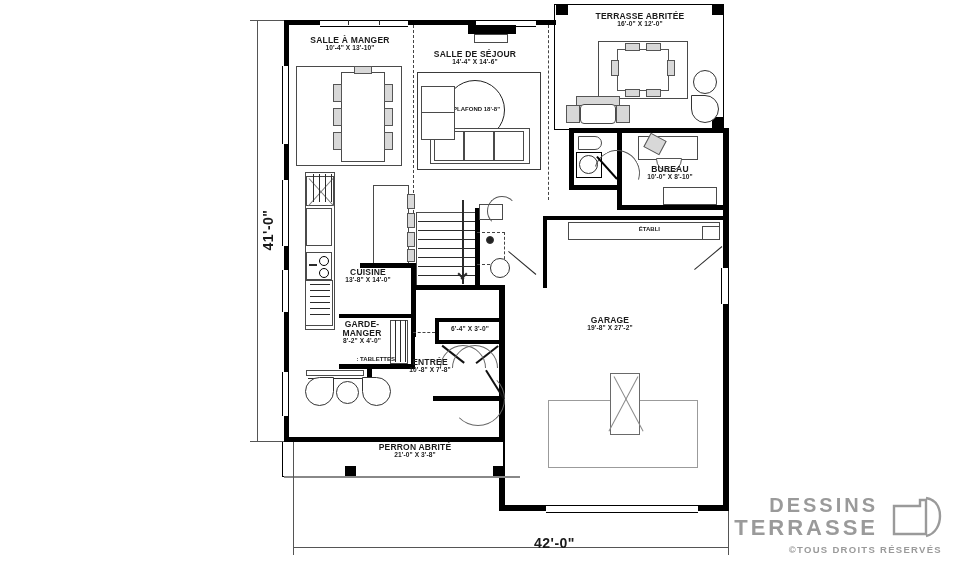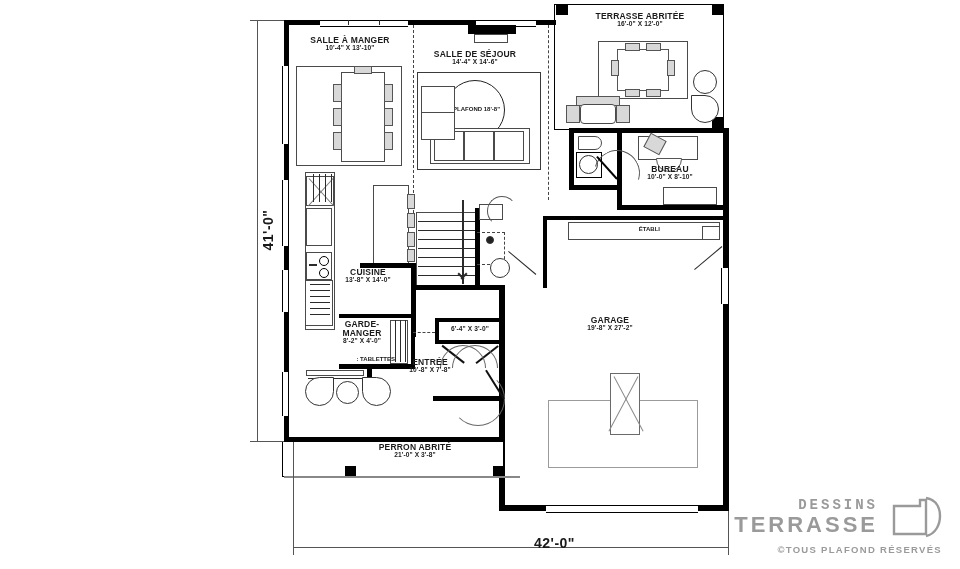--- a/index.html
+++ b/index.html
@@ -34,21 +34,21 @@
   .dimtxt{position:absolute;transform:scaleX(-1);font-size:14px;font-weight:bold;
           letter-spacing:.5px;white-space:nowrap;}
   .dimtxt.vert{transform:scaleX(-1) rotate(-90deg);}
   .dimline{position:absolute;background:#555;}
 
   
   #brand{position:absolute;right:18px;bottom:14px;text-align:right;}
   .bwrap{display:flex;align-items:center;justify-content:flex-end;gap:8px;}
   .btext{text-align:right;}
   .bl1,.bl2{font-weight:bold;color:#9a9a9a;letter-spacing:3px;line-height:1;}
-  .bl1{font-size:14px;font-family:Liberation Mono, monospace;}
+  .bl1{font-size:20px;}
   .bl2{font-size:22px;margin-top:2px;}
   .bl3{font-size:9.5px;font-weight:bold;color:#9a9a9a;letter-spacing:1.3px;margin-top:4px;}
   .plannm{margin-top:9px;font-size:15px;font-weight:bold;color:#3a3a3a;letter-spacing:.6px;}
 </style>
 </head>
 <body>
 
 <div id="stage">
 
   <div id="plan" style="transform:scaleX(-1);transform-origin:480px 284px;">
@@ -317,16 +317,16 @@
     <div class="bwrap">
       <div class="btext">
         <div class="bl1">DESSINS</div>
         <div class="bl2">TERRASSE</div>
       </div>
       <svg width="56" height="46" viewBox="0 0 56 46">
         <path d="M8 38 L8 12 L34 12 L34 6 L40 6 L40 40 L8 40 Z" fill="none" stroke="#9a9a9a" stroke-width="2.4"></path>
         <path d="M40 4 C52 6 54 16 54 22 C54 30 50 40 40 42" fill="none" stroke="#9a9a9a" stroke-width="2.4"></path>
       </svg>
     </div>
-    <div class="bl3">©TOUS PLAFOND RÉSERVÉS</div>
+    <div class="bl3">©TOUS DROITS RÉSERVÉS</div>
   </div>
 
 </div>
 
 </body></html>

